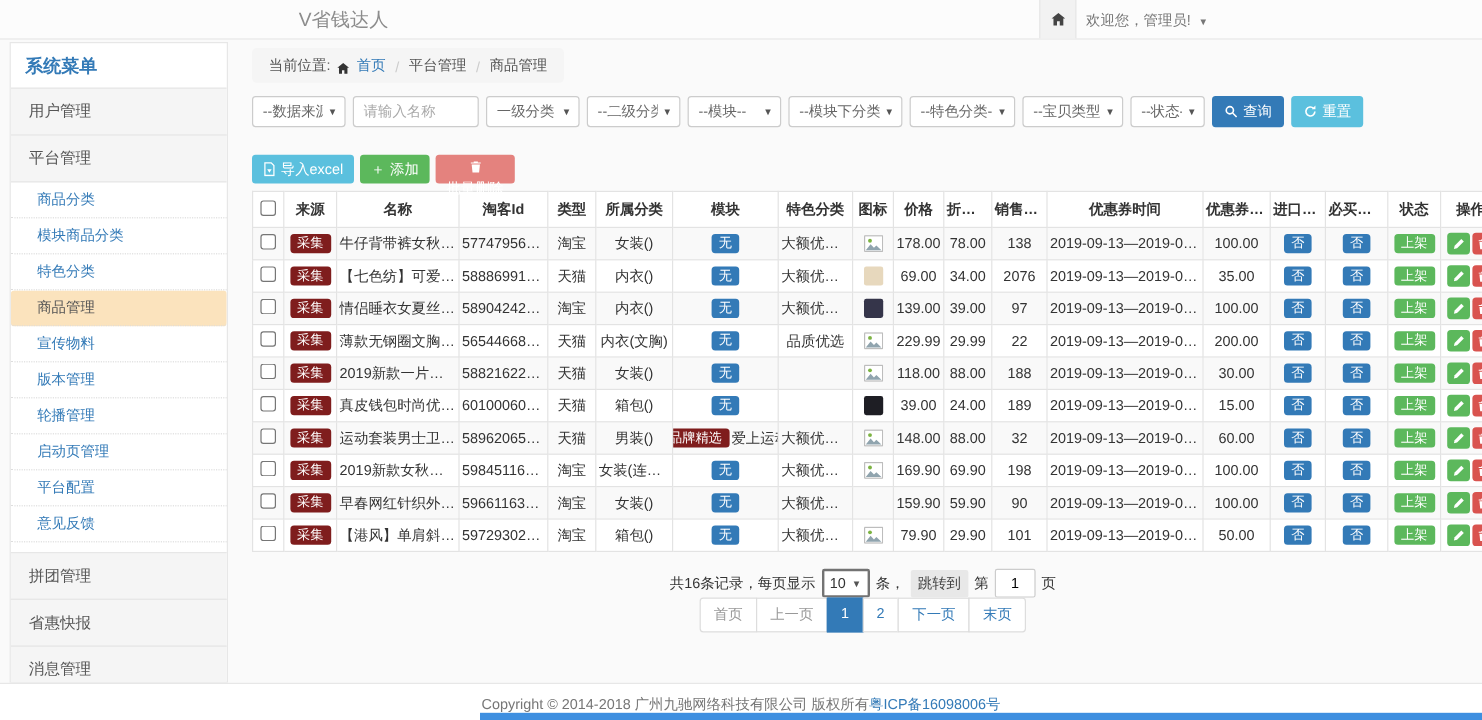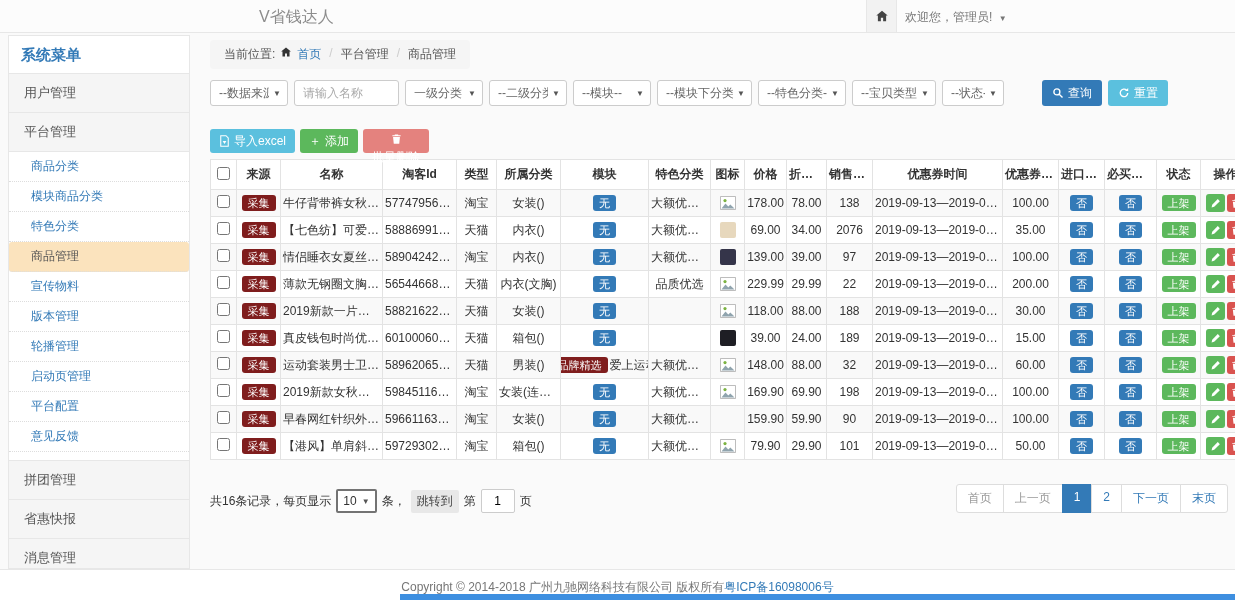--- a/index.html
+++ b/index.html
@@ -4,60 +4,60 @@
 <style>
   * { margin:0; padding:0; box-sizing:border-box; }
   html,body { width:1235px; height:600px; overflow:hidden; }
   body {
     font-family:"Liberation Sans","DejaVu Sans",sans-serif;
     background:#fafafa; color:#333; position:relative; font-size:12px;
   }
   
   .topbar { position:absolute; top:0; left:0; right:0; height:33px;
     background:#fcfcfc; border-bottom:1px solid #e7e7e7; }
-  .topbar-title { position:absolute; left:259px; top:7px; font-size:16px; color:#8c8c8c; }
+  .topbar-title { position:absolute; left:249px; top:7px; font-size:16px; color:#8c8c8c; }
   .topbar-home { position:absolute; left:866px; top:0; width:31px; height:32px;
     background:#f2f2f2; border-left:1px solid #e7e7e7; border-right:1px solid #e7e7e7;
     display:flex; align-items:center; justify-content:center; cursor:pointer; }
   .topbar-user { position:absolute; left:905px; top:9px; color:#777; cursor:pointer; }
   .topbar-user .caret { font-size:8px; color:#777; margin-left:3px; }
   
   .sidebar { position:absolute; left:8px; top:35px; width:182px; bottom:31px;
     background:#fff; border:1px solid #e7e7e7; overflow:hidden; }
   .sidebar-title { color:#337ab7; font-size:15px; font-weight:bold; padding:10px 12px 9px; }
   .sb-item { cursor:pointer; }
   .sb-item.header { background:#f5f5f5; color:#555; font-size:13px;
     padding:10px 15px; border-top:1px solid #e7e7e7; border-bottom:1px solid #e7e7e7; margin-top:-1px; }
   .sb-item.sub { color:#337ab7; font-size:12px; padding:6px 15px 6px 22px;
     border-bottom:1px dotted #ddd; }
   .sb-item.sub.active { background:#fbe3bd; border-radius:3px; color:#555; }
   .sb-item.sub + .sb-item.header { margin-top:8px; }
   
   .main { position:absolute; left:210px; right:7px; top:40px; }
-  .breadcrumb { display:inline-flex; align-items:flex-start; gap:5px; background:#f5f5f5;
+  .breadcrumb { display:inline-flex; align-items:flex-end; gap:5px; background:#f5f5f5;
     border-radius:4px; padding:6px 14px; color:#555; }
   .breadcrumb .link { color:#337ab7; cursor:pointer; }
   .breadcrumb .sep { color:#ccc; padding:0 3px; }
   
   .filterbar { display:flex; align-items:center; gap:6px; margin-top:11px; }
   .fctrl { height:26px; border:1px solid #ccc; border-radius:3px; background:#fff;
     display:flex; align-items:center; color:#666; }
   .fselect { justify-content:space-between; padding:0 6px 0 8px; width:78px; cursor:pointer; }
   .fselect .caret { font-size:8px; color:#555; margin-left:4px; }
   .fselect .lbl { overflow:hidden; white-space:nowrap; }
   .filterbar .fctrl:nth-child(2) { width:105px; }
   .filterbar .fctrl:nth-child(6) { width:95px; }
   .filterbar .fctrl:nth-child(7) { width:88px; }
   .filterbar .fctrl:nth-child(8) { width:84px; }
   .filterbar .fctrl:nth-child(9) { width:62px; }
   .finput { width:105px; padding:0 8px; font-size:12px; font-family:inherit; outline:none; }
   .finput::placeholder { color:#aaa; }
   .btn { display:inline-flex; align-items:center; gap:4px; border:none; border-radius:3px;
     color:#fff; font-size:12px; font-family:inherit; padding:6px 10px; cursor:pointer; height:26px; }
-  .btn-primary { background:#337ab7;margin-left:32px; }
+  .btn-primary { background:#337ab7; }
   .btn-info { background:#5bc0de; }
   .btn-success { background:#5cb85c; }
   .btn-danger-soft { background:#e4827e;flex-direction:column; }
   
   .actionbar { display:flex; justify-content:flex-start; gap:5px; margin-top:23px; }
   .actionbar .btn { height:24px; padding:4px 9px; }
   
   table.grid { width:100%; border-collapse:collapse; margin-top:6px; background:#fff;
     table-layout:fixed; }
   table.grid th, table.grid td { border:1px solid #e3e3e3; text-align:center;
@@ -75,21 +75,21 @@
   .badge.blue { background:#337ab7; cursor:pointer; }
   .badge.green { background:#5cb85c; cursor:pointer; }
   .module-cell { display:flex; align-items:center; justify-content:center; gap:2px; }
   .thumb { display:inline-block; width:16px; height:16px; vertical-align:middle; border-radius:2px; }
   .op-btn { display:inline-flex; align-items:center; justify-content:center; width:19px; height:18px;
     border-radius:3px; margin:0 1px; cursor:pointer; vertical-align:middle; }
   .op-btn.edit { background:#5cb85c; }
   .op-btn.del { background:#d9534f; }
   input[type=checkbox]{ width:13px; height:13px; cursor:pointer; }
   
-  .pagerow { display:flex; justify-content:space-between; align-items:flex-end; margin-top:24px; }
+  .pagerow { display:flex; justify-content:space-between; align-items:center; margin-top:14px;flex-direction:column; }
   .pagesum { display:flex; align-items:center; gap:5px; color:#333; }
   .mini-select { height:24px; border:2px solid #737373; border-radius:2px; background:#fff;
     display:inline-flex; align-items:center; gap:5px; padding:0 5px; cursor:pointer; }
   .mini-select .caret { font-size:8px; color:#555; }
   .jump-chip { background:#e8e8e8; border-radius:2px; padding:3px 6px; color:#444; cursor:pointer; }
   .jump-input { width:34px; height:24px; border:1px solid #ccc; border-radius:2px;
     text-align:center; font-family:inherit; font-size:12px; outline:none; }
   .pager { display:flex; }
   .pager .pg { border:1px solid #ddd; background:#fff; color:#337ab7; padding:5px 11px;
     margin-left:-1px; cursor:pointer; }

